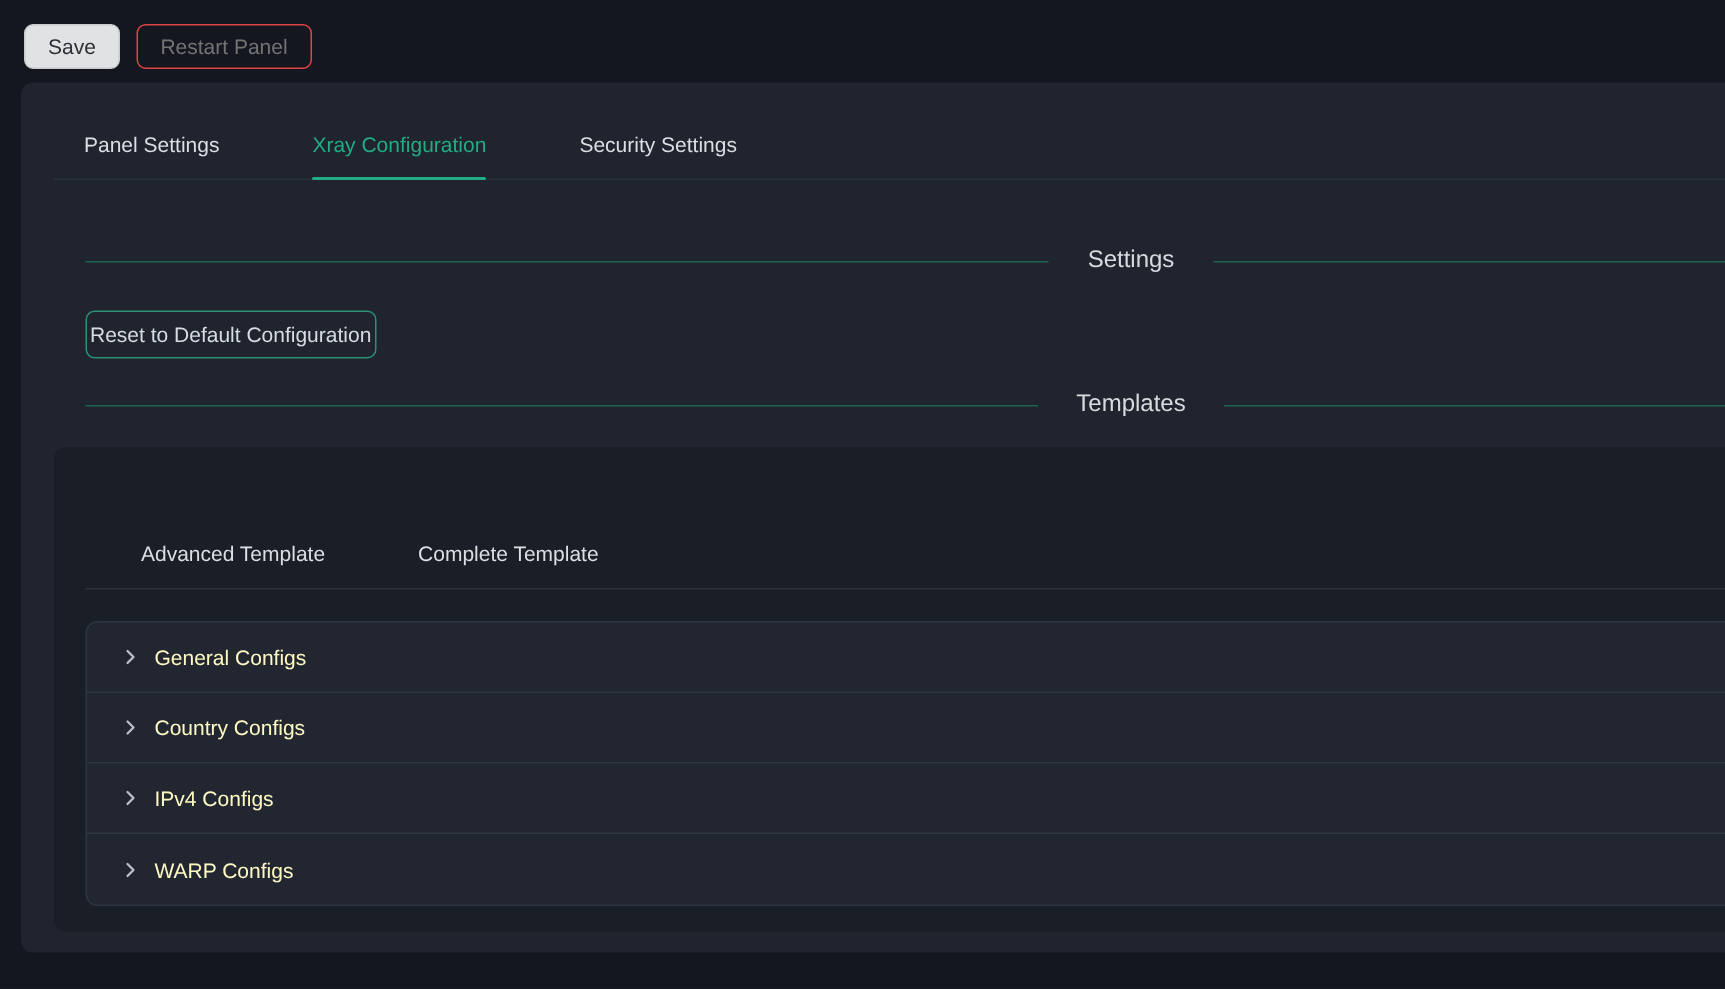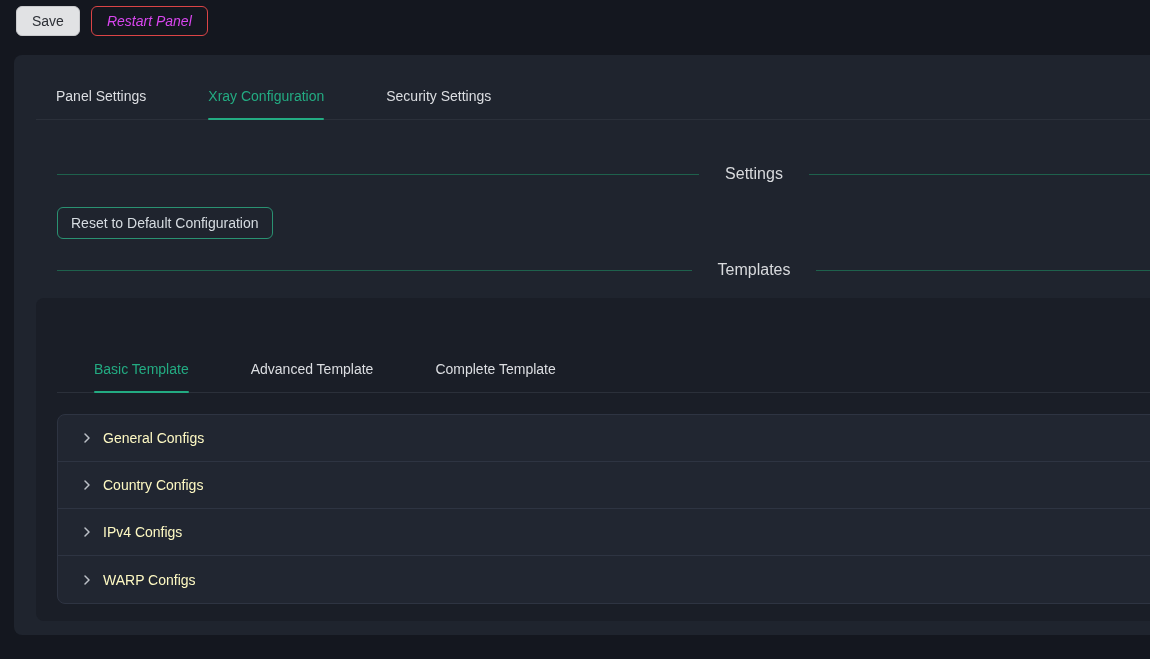--- a/index.html
+++ b/index.html
@@ -9,44 +9,43 @@
     overflow: hidden;
     background: #14171f;
     font-family: "Liberation Sans", "DejaVu Sans", sans-serif;
     font-size: 14px;
     color: #d9dce1;
   }
 
   
   .topbar {
     position: absolute;
-    top: 6px; left: 16px;
+    top: 16px; left: 16px;
     display: flex; gap: 11px;
   }
   .btn {
     font-family: inherit;
     font-size: 14px;
     line-height: 22px;
     padding: 3px 15px;
     border-radius: 6px;
     cursor: pointer;
     background: transparent;
     border: 1px solid transparent;
     white-space: nowrap;
   }
   .btn-save {
     background: #e1e2e4;
     border-color: #c9cacd;
     color: #2c2f35;
   }
   .btn-restart {
     border-color: #dc4446;
-    color: #d946ef;
+    color: #737373;
     background: transparent;
-    font-style: italic;
   }
 
   
   .card {
     position: absolute;
     left: 14px; top: 55px;
     width: 1480px; height: 580px;
     background: #1f242e;
     border-radius: 8px;
     padding: 22px 22px 0 22px;
@@ -100,21 +99,21 @@
   }
 
   
   .btn-reset {
     display: block;
     margin: 21px 0 0 21px;
     border: 1px solid #2a9272;
     color: #d6dce1;
     background: transparent;
     line-height: 22px;
-    padding: 4px 13px;
+    padding: 4px 2px;
     text-align: right;
   }
 
   
   .inner-card {
     margin-top: 16px;
     height: 323px;
     background: #1a1e27;
     border-radius: 8px;
     padding: 52px 21px 0 21px;
@@ -171,21 +170,20 @@
 
   <div class="divider divider-templates">
     <span class="line"></span>
     <span class="divider-text">Templates</span>
     <span class="line"></span>
   </div>
 
   <div class="inner-card">
 
     <div class="tabs inner-tabs">
-      <div class="tab active">Basic Template</div>
       <div class="tab">Advanced Template</div>
       <div class="tab">Complete Template</div>
     </div>
 
     <div class="collapse">
 
       <div class="collapse-row">
         <span class="chev">
           <svg width="12" height="12" viewBox="0 0 12 12">
               <path d="M4 2l4 4-4 4" fill="none" stroke="currentColor" stroke-width="1.5" stroke-linecap="round" stroke-linejoin="round"></path>

